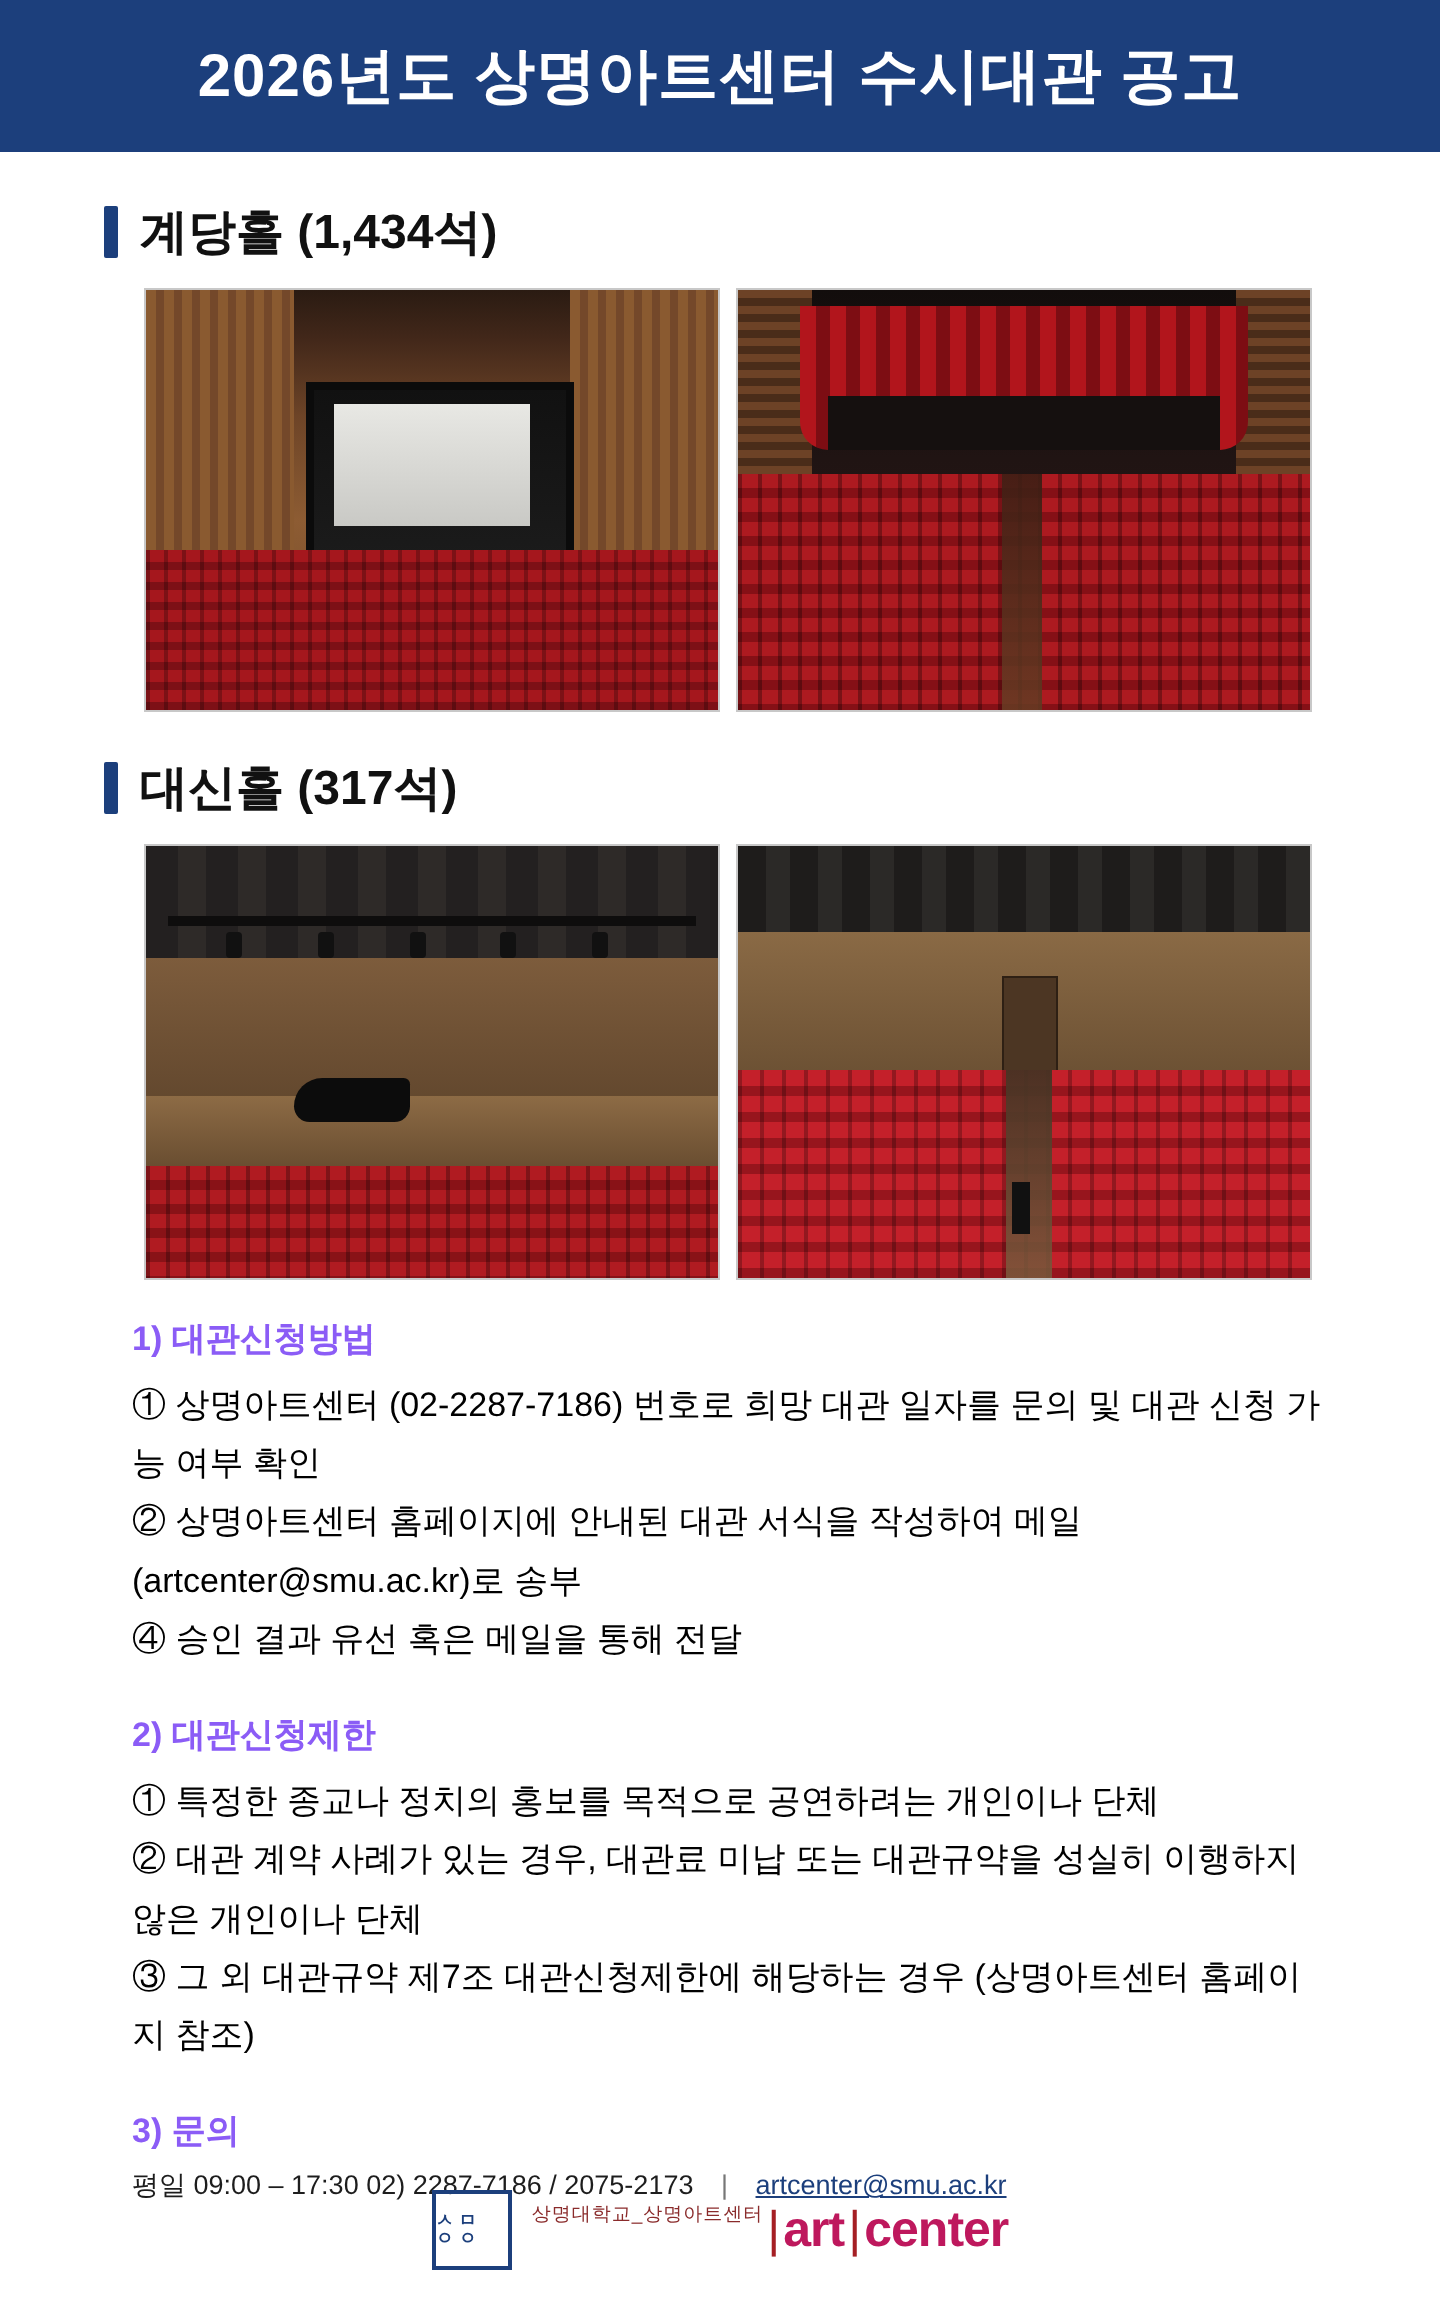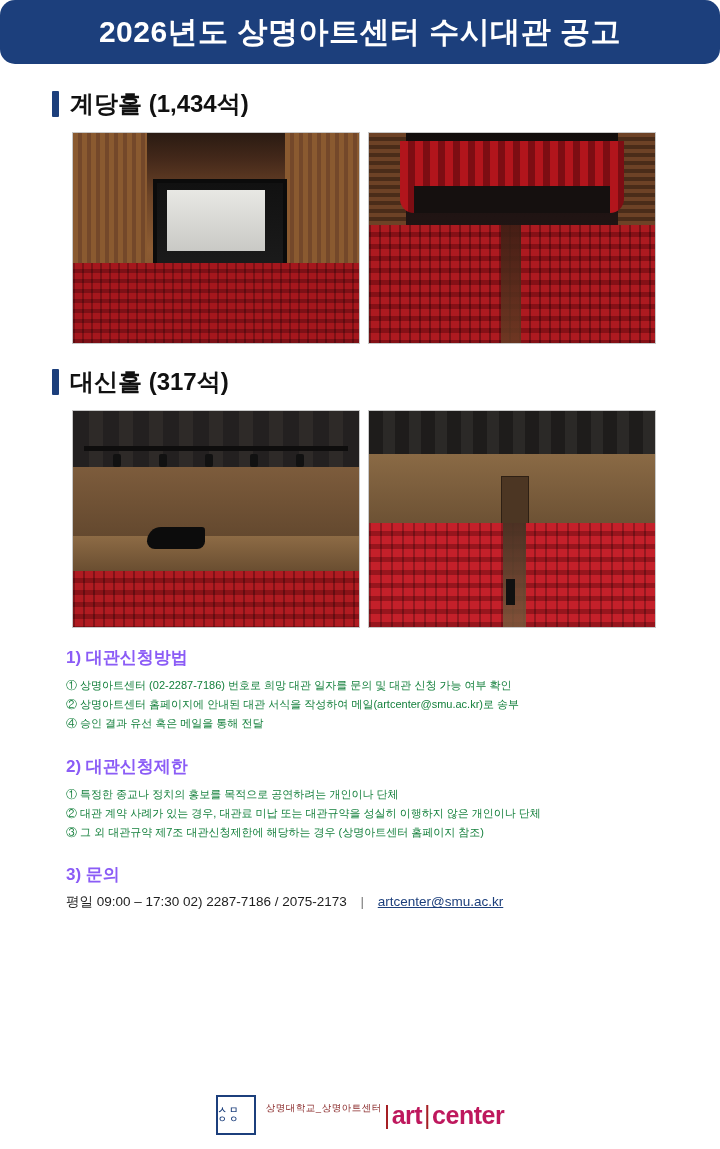--- a/index.html
+++ b/index.html
@@ -12,25 +12,24 @@
     height: 1149px;
     font-family: "Liberation Sans", sans-serif;
     color: #1a1a1a;
     position: relative;
     overflow: hidden;
   }
 
   
   .header {
     background: #1c3f7c;
-    height: 64px;
+    height: 76px;
     display: flex;
     align-items: center;
     justify-content: center;
-    border-radius: 15px;
   }
   .header-title {
     color: #ffffff;
     font-size: 30px;
     font-weight: bold;
     letter-spacing: 0.5px;
     text-align: center;
   }
 
   
@@ -302,23 +301,23 @@
   .blk-title {
     font-size: 17px;
     font-weight: bold;
     color: #8b5cf6;
     margin: 0 0 7px 0;
   }
   .blk-title.sp {
     margin-top: 22px;
   }
   .li {
-    font-size: 11px;
+    font-size: 17px;
     line-height: 1.72;
-    color: #15803d;
+    color: #000000;
     margin: 0;
   }
   .contact-line {
     font-size: 13.5px;
     color: #1d1d1d;
     margin-top: 2px;
   }
   .contact-sep {
     color: #777;
     padding: 0 10px;

